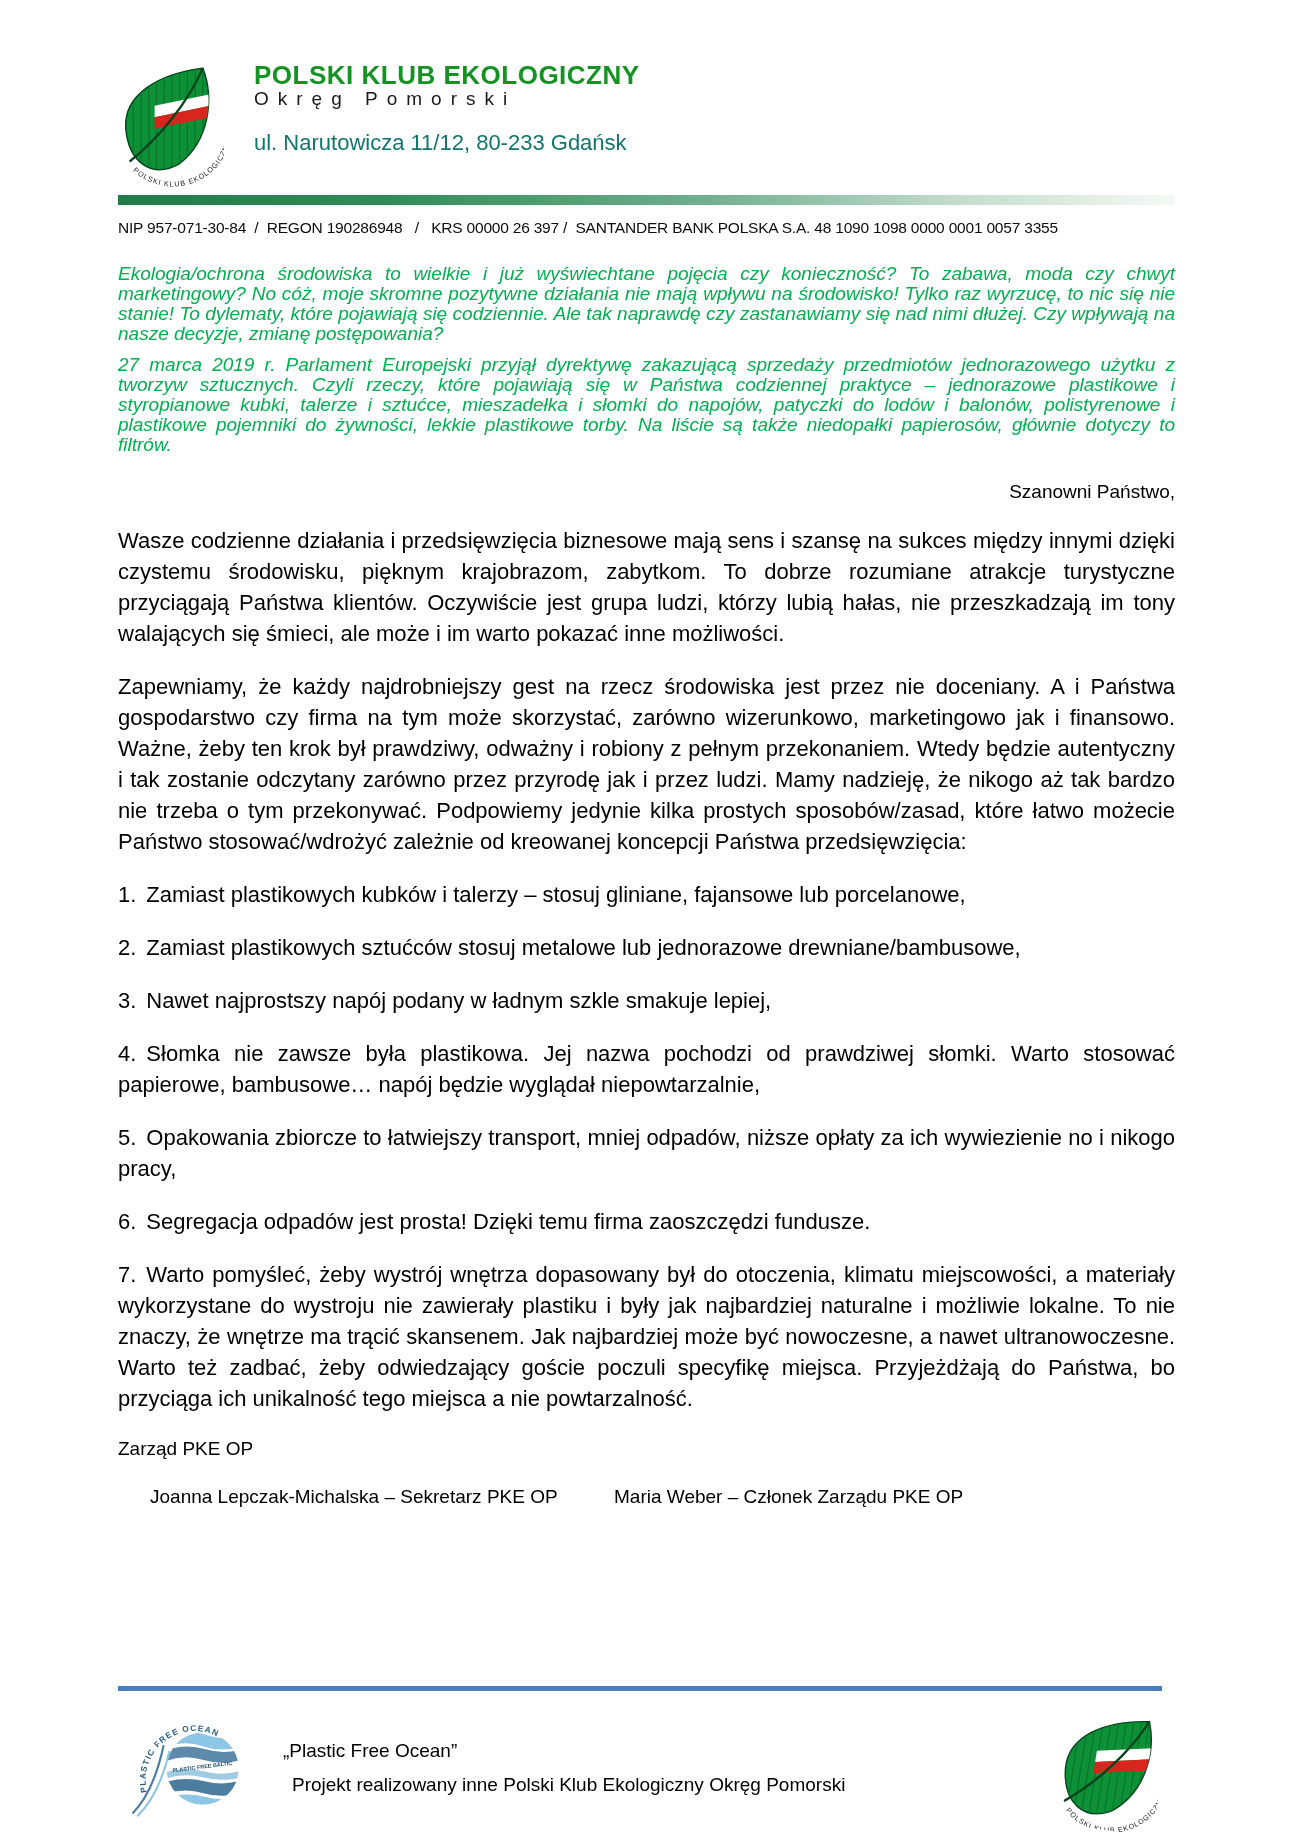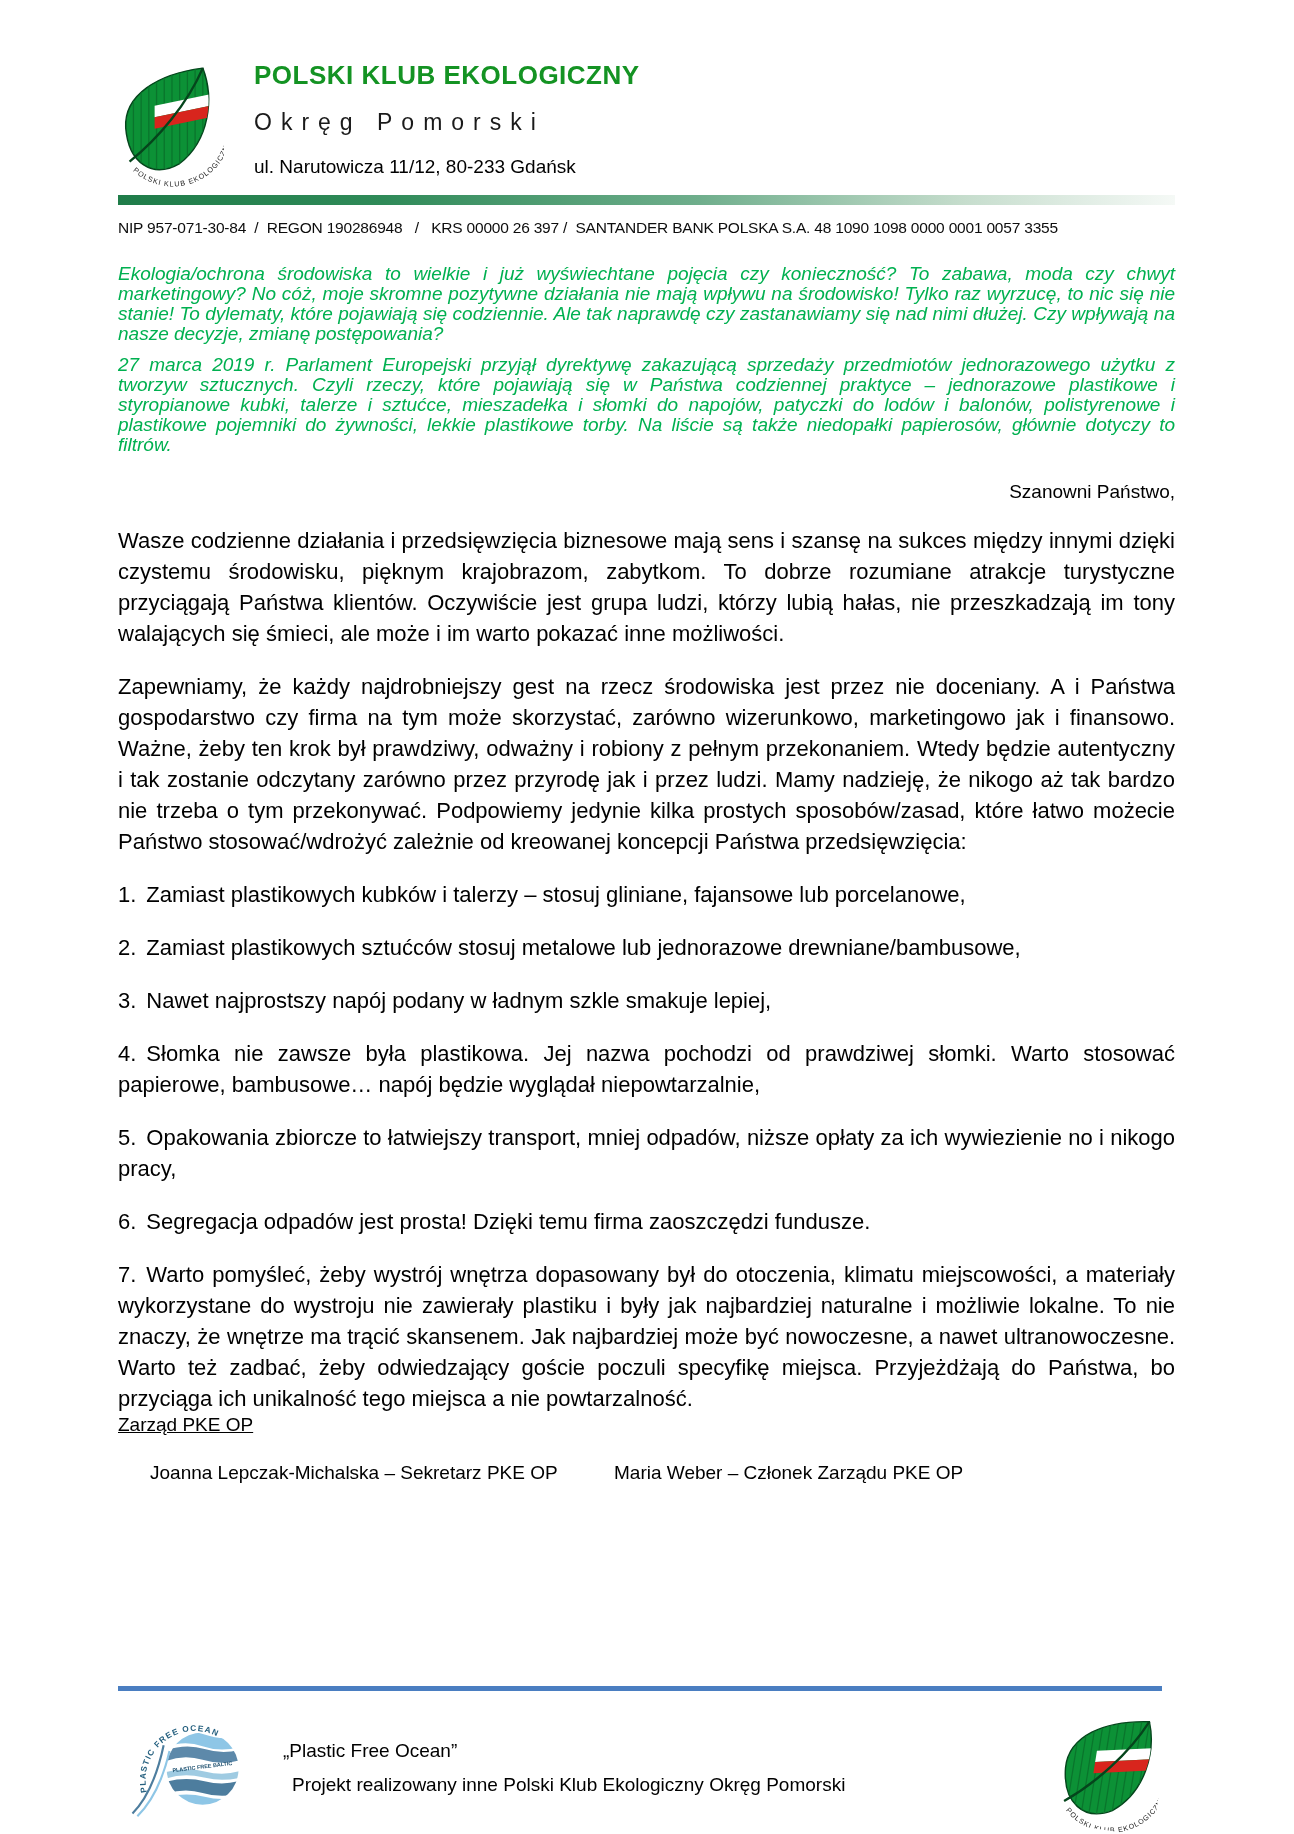--- a/index.html
+++ b/index.html
@@ -14,22 +14,22 @@
   .content{margin:0 119px 0 118px;}
 
   
   .header{display:flex;align-items:flex-start;padding-top:60px;}
   .leaf-logo{width:106px;height:128px;flex:0 0 auto;}
   .header-text{margin-left:30px;padding-top:2px;}
   .org-name{
     color:#149323;font-size:26px;font-weight:bold;letter-spacing:0.5px;
     line-height:26px;
   }
-  .region{font-size:23px;letter-spacing:9px;margin-top:21px;color:#1a1a1a;}
-  .address{font-size:19px;margin-top:20px;color:#000000;}
+  .region{font-size:19px;letter-spacing:9px;color:#1a1a1a;}
+  .address{font-size:22px;margin-top:20px;color:#0f766e;}
   .gradient-bar{
     height:10px;margin-top:7px;
     background:linear-gradient(to right,#1f7c49 0%,#2f8a58 25%,#6fae8c 55%,#c6ddcd 80%,#f5f9f6 100%);
   }
   .registry{
     margin-top:14px;font-size:15.5px;letter-spacing:-0.2px;
     white-space:pre;color:#0d0d0d;
   }
 
   
@@ -41,21 +41,21 @@
   .intro p:first-child{margin-top:27px;}
 
   
   .salutation{margin-top:26px;font-size:19px;text-align:right;}
   .body-p,.list-p{
     margin:0;margin-top:22px;
     font-size:22px;line-height:31px;text-align:justify;
   }
   .list-num{display:inline;}
   .list-gap{display:inline-block;width:10px;}
-  .closing{font-size:19px;text-decoration:underline;}
+  .closing{margin-top:24px;font-size:19px;}
   .signatures{position:relative;margin-top:26px;height:24px;font-size:19px;}
   .sig-left{position:absolute;left:0;top:0;white-space:nowrap;margin-left:32px;}
   .sig-right{position:absolute;left:496px;top:0;white-space:nowrap;}
 
   
   .footer-rule{
     position:absolute;left:118px;top:1686px;
     width:1044px;height:5px;background:#4a7ec1;
   }
   .pfo-logo{position:absolute;left:124px;top:1716px;width:128px;height:112px;}

